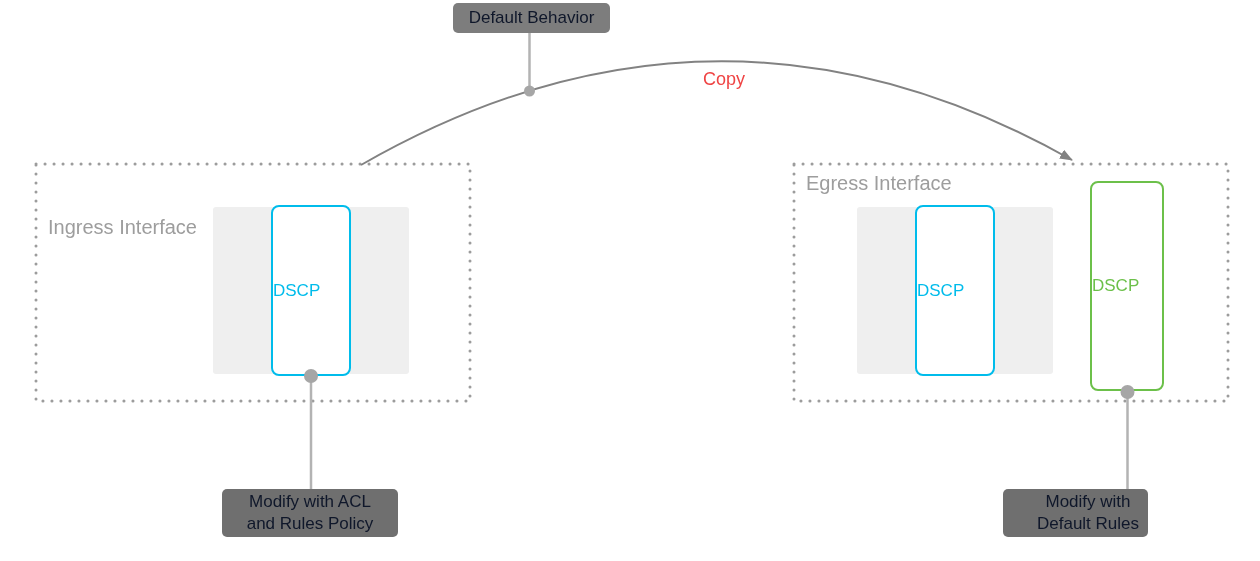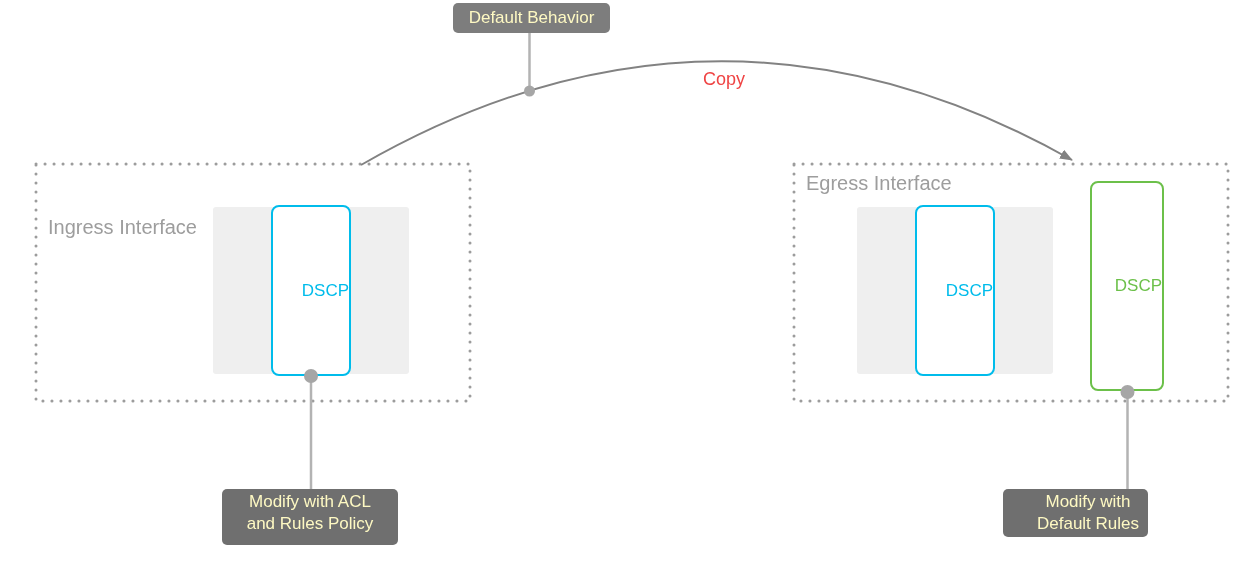--- a/index.html
+++ b/index.html
@@ -32,30 +32,30 @@
     background: var(--packet-gray, #efefef);
     border-radius: 3px;
     z-index: 1;
   }
   .dscp {
     position: absolute;
     background: #ffffff;
     border-radius: 8px;
     display: flex;
     align-items: center;
-    justify-content: flex-end;
+    justify-content: flex-start;
     font-size: 17px;
     z-index: 2;
   }
   .dscp.cyan { border: 2.5px solid var(--cyan, #00bceb); color: var(--cyan, #00bceb); }
   .dscp.green { border: 2.5px solid var(--green, #6cc04a); color: var(--green, #6cc04a); }
   .badge {
     position: absolute;
     border-radius: 5px;
-    color: #fef9c3;
+    color: #0f172a;
     text-align: center;
     z-index: 4;
     white-space: nowrap;
   }
   .badge.top {
     background: var(--badge-gray-top, #7d7d7d);
     font-size: 17px;
     line-height: 30px;
   }
   .badge.bottom {
@@ -113,21 +113,21 @@
 
   <div class="iface-title" style="left:806px; top:172px;">Egress Interface</div>
   <div class="packet" style="left:857px; top:207px; width:196px; height:167px;"></div>
   <div class="dscp cyan" style="left:915px; top:205px; width:80px; height:171px;">
     <span>DSCP</span>
   </div>
   <div class="dscp green" style="left:1090px; top:181px; width:74px; height:210px;">
     <span>DSCP</span>
   </div>
 
-  <div class="badge bottom" style="left:222px; top:489px; width:176px; height:56px;">
+  <div class="badge bottom" style="left:222px; top:489px; width:176px; height:48px;">
     <div>Modify with ACL</div>
     <div>and Rules Policy</div>
   </div>
 
   <div class="badge bottom" style="left:1003px; top:489px; width:145px; height:48px;padding-left:25px;">
     <div>Modify with</div>
     <div>Default Rules</div>
   </div>
 
 </div>

